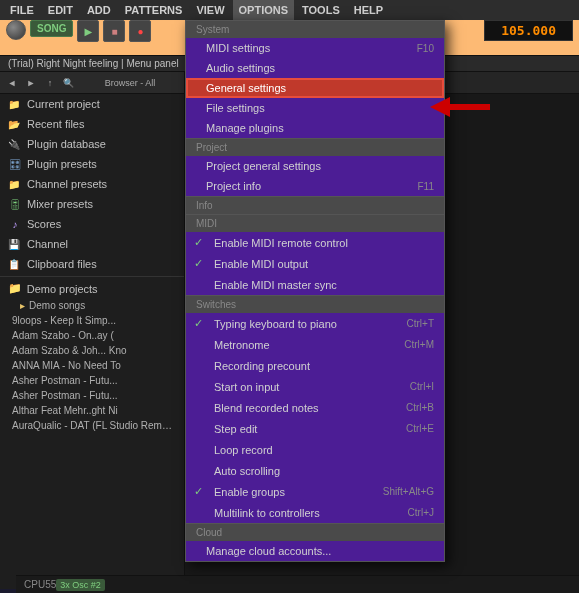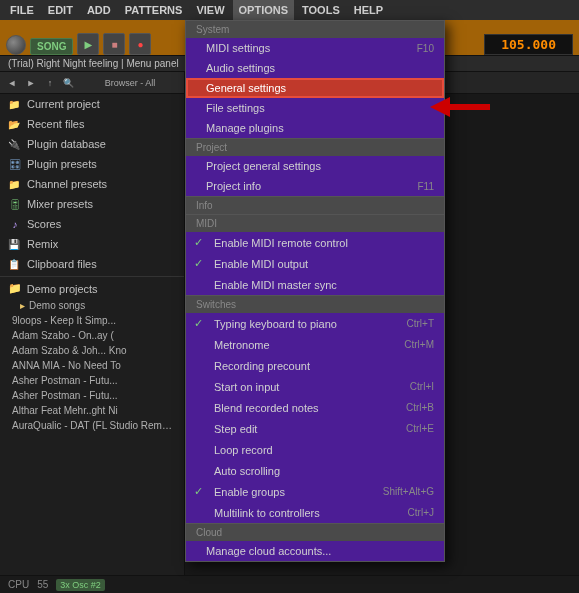--- a/index.html
+++ b/index.html
@@ -29,24 +29,24 @@
       padding: 2px 6px;
       cursor: pointer;
       height: 20px;
       display: flex;
       align-items: center;
     }
     .menu-bar-item.options-active { background: #555; }
 
     
     .toolbar {
-      background: #a16207;
+      background: #fdba74;
       height: 36px;
       display: flex;
-      align-items: flex-end;
+      align-items: flex-start;
       padding: 0 6px;
       gap: 4px;
       border-bottom: 1px solid #111;
     }
     .transport-btn {
       width: 22px; height: 22px;
       background: #444;
       border: 1px solid #555;
       border-radius: 2px;
       display: flex; align-items: center; justify-content: center;
@@ -289,31 +289,31 @@
       margin-left: auto;
     }
     .menu-item-text {
       flex: 1;
     }
 
     
     .status-bar {
       position: absolute;
       bottom: 0;
-      left: 0;
+      left: 16px;
       right: 0;
       height: 18px;
       background: #1a1a1a;
       border-top: 1px solid #111;
       display: flex;
       align-items: center;
       padding: 0 8px;
       color: #888;
       font-size: 10px;
-      gap: 8px;
+      gap: 0;
     }
     .status-badge {
       background: #3a5a3a;
       color: #7fcd7f;
       padding: 1px 4px;
       border-radius: 2px;
       font-size: 9px;
     }
   </style>
 </head>
@@ -379,21 +379,21 @@
     <div class="nav-item">
       <span class="nav-icon preset">🎚</span>
       <span>Mixer presets</span>
     </div>
     <div class="nav-item">
       <span class="nav-icon score">♪</span>
       <span>Scores</span>
     </div>
     <div class="nav-item">
       <span class="nav-icon backup">💾</span>
-      <span>Remix</span>
+      <span>Channel</span>
     </div>
     <div class="nav-item">
       <span class="nav-icon folder">📋</span>
       <span>Clipboard files</span>
     </div>
 
     <div class="section-divider"></div>
 
     <div class="demo-header">
       <span style="color:#e8c56a;">📁</span>

